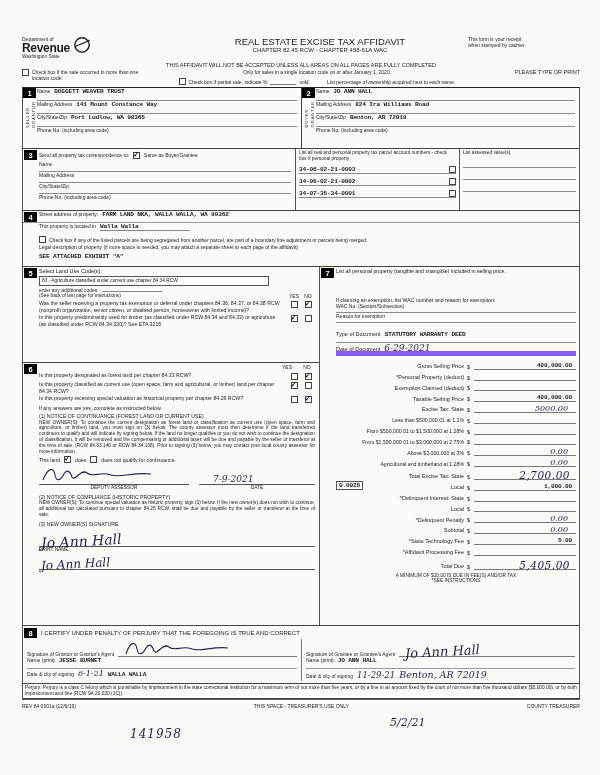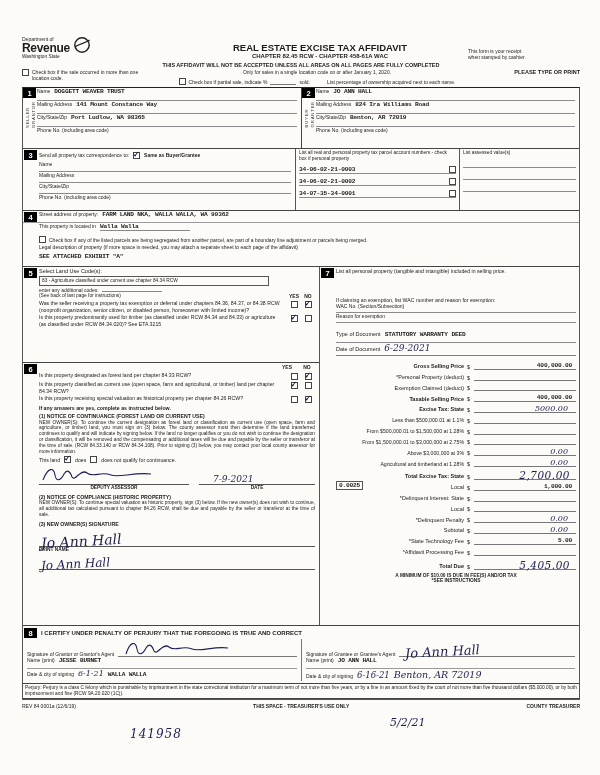--- a/index.html
+++ b/index.html
@@ -1,37 +1,37 @@
 <!DOCTYPE html>
 <html><head>
 <meta charset="utf-8">
 <style>
   *{margin:0;padding:0;box-sizing:border-box}
   html,body{margin:0;background:#e8e8e8}
   .page{width:600px;height:775px;background:#fcfbf7;position:relative;margin:0 auto;
         font-family:"Liberation Sans",sans-serif;color:#1c1c1c;overflow:hidden}
   .inner{position:absolute;left:22px;right:20px;top:36px}
-  .b{font-weight:bold}
+  .b{font-weight:normal}
   .t45{font-size:4.8px;line-height:5.8px}
   .t5{font-size:5px;line-height:6px}
   .t52{font-size:5.2px;line-height:6.3px}
   .t55{font-size:5.5px;line-height:6.6px}
   .t6{font-size:6px;line-height:7.2px}
   .t95{font-size:9.5px;line-height:11px}
   .mono{font-family:"Liberation Mono","DejaVu Sans Mono",monospace;font-weight:700;font-size:6.2px;letter-spacing:-0.2px}
   .hand{font-family:"DejaVu Serif",serif;font-style:italic;color:#1e1e50}
   .script{font-family:"DejaVu Serif",serif;font-style:italic;color:#1e1e50;display:inline-block;transform:rotate(-3deg)}
   .row{display:flex;align-items:flex-end}
   .num{background:#000;color:#fff;font-weight:bold;font-size:7.5px;min-width:13px;height:10px;
        display:inline-flex;align-items:center;justify-content:center;flex:0 0 13px}
   .cb{width:7px;height:7px;border:1px solid #444;display:inline-block;position:relative;flex:0 0 7px;background:#fff}
   .cb .mk{position:absolute;left:-1px;top:-3px;font-size:8px;font-style:normal;font-weight:bold;color:#14143c}
   .formbody{border:1px solid #555;border-top:1.5px solid #222}
   
-  .hdr{display:flex;align-items:flex-end;margin-bottom:2px}
+  .hdr{display:flex;align-items:flex-start;margin-bottom:2px}
   .logo{width:150px;display:flex;gap:3px;align-items:flex-start}
   .revword{font-size:12px;font-weight:bold;line-height:12px;letter-spacing:-0.3px}
   .titleblock{flex:1;text-align:center}
   .receipt{width:112px;text-align:left}
   .topnotes{display:flex;align-items:flex-start;margin:1px 0 2px 0}
   
   .sec12{display:flex;border-bottom:1px solid #444}
   .half{width:50%;position:relative;padding:0 4px 0 14px;height:60px}
   .half+.half{border-left:1px solid #444}
   .half .num{position:absolute;left:0;top:0}
@@ -393,21 +393,21 @@
             </div>
         <div class="frow" style="height:10px">
               <span class="flab t5">Reason for exemption</span>
               <span></span>
             </div>
         <div style="height:8px"></div>
         <div class="frow" style="height:12px">
               <span class="flab t55">Type of Document</span>
               <span class="mono">STATUTORY WARRANTY DEED</span>
             </div>
-        <div class="frow last" style="height:13px;border-bottom:1px solid #8b5cf6">
+        <div class="frow last" style="height:13px;border-bottom:5px solid #8b5cf6">
               <span class="flab t55">Date of Document</span>
               <span class="hand" style="font-size:9px">6-29-2021</span>
             </div>
         <div style="height:3px"></div>
 
         <div class="mrow">
               <span class="mlab t55 b">Gross Selling Price</span>
               <span class="mdol">$</span>
               <span class="mval">
                 <span class="mono">400,000.00</span>
@@ -561,21 +561,21 @@
             <span class="sigline" style="flex:1">
               <span class="script" style="font-size:13px;position:absolute;left:6px;bottom:-3px">Jo Ann Hall</span>
             </span>
           </div>
           <div class="s8row">
                 <span class="flab t5">Name (print)</span>
                 <span class="mono">JO ANN HALL</span>
               </div>
           <div class="s8row noline">
                 <span class="flab t5">Date &amp; city of signing</span>
-                <span class="hand" style="font-size:8.5px">6-16-21</span>
+                <span class="hand" style="font-size:8.5px">11-29-21</span>
                 <span class="hand" style="font-size:9.5px">Benton, AR 72019</span>
               </div>
         </div>
       </div>
     </div>
 
     <div class="perjury t45">Perjury: Perjury is a class C felony which is punishable by imprisonment in the state correctional institution for a maximum term of not more than five years, or by a fine in an amount fixed by the court of not more than five thousand dollars ($5,000.00), or by both imprisonment and fine (RCW 9A.20.020 (1C)).</div>
   </div>
 
   <div class="footer">

